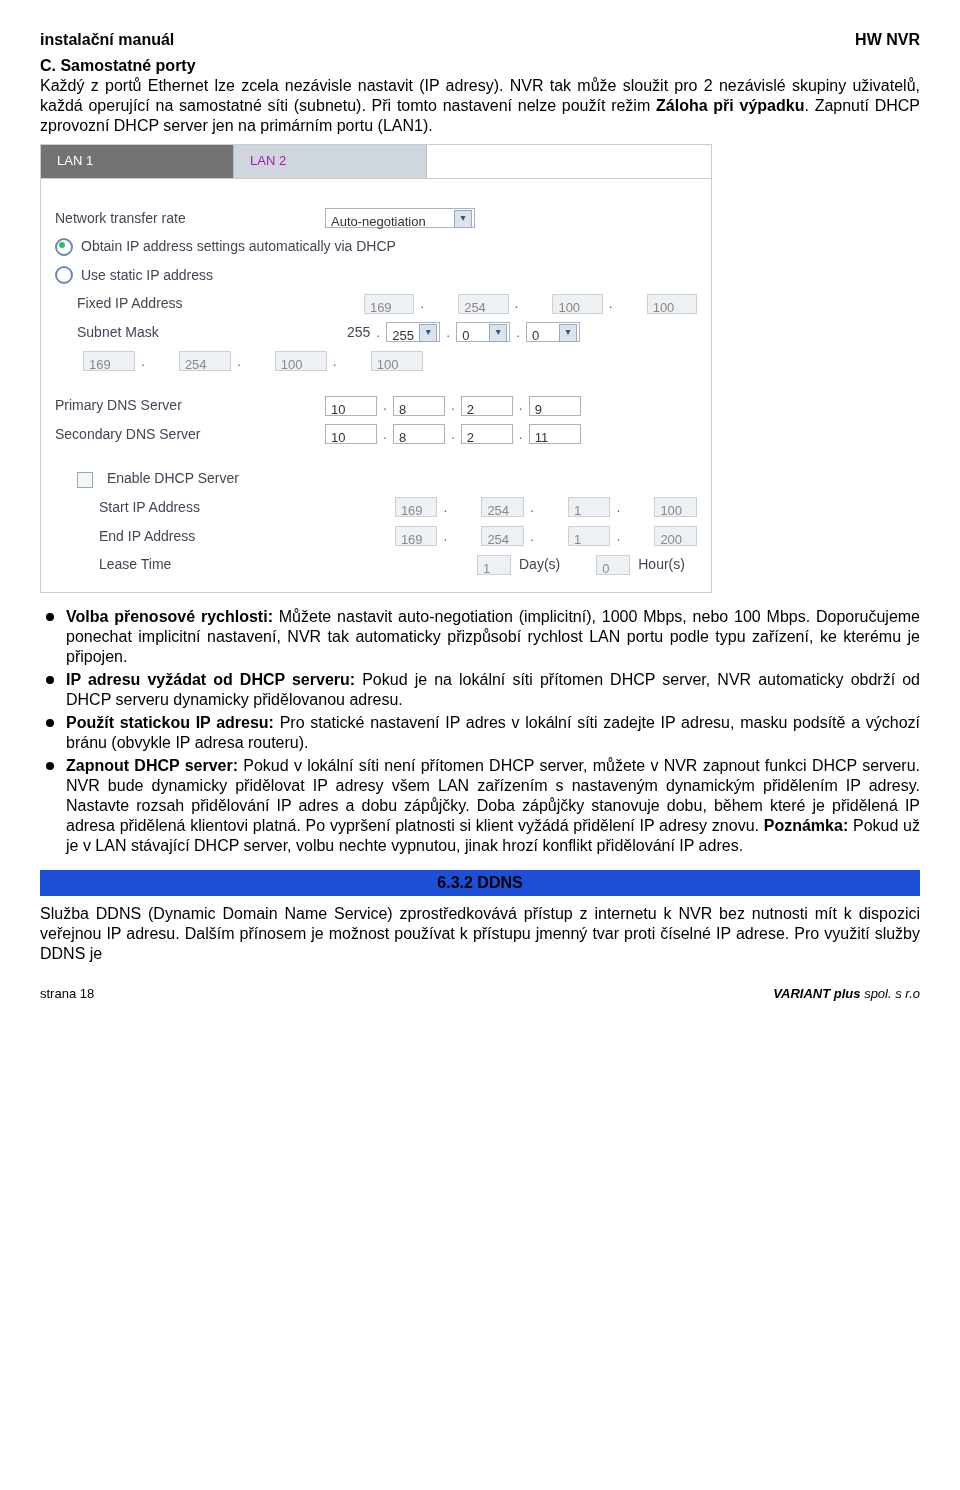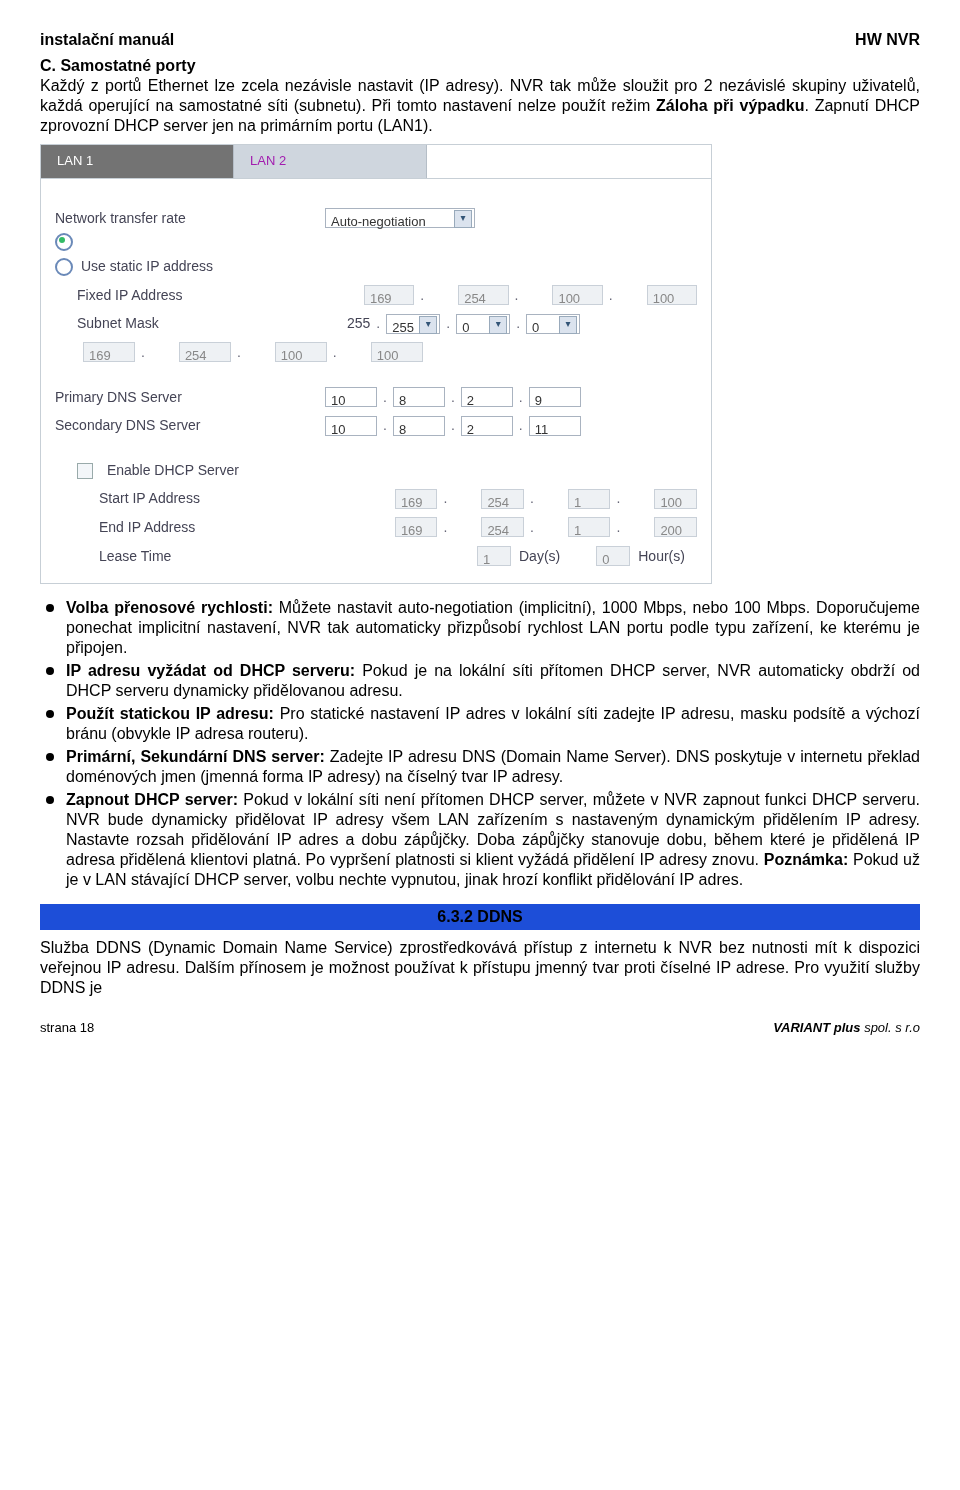--- a/index.html
+++ b/index.html
@@ -173,20 +173,21 @@
     <div class="spacer"></div>
     <div class="row">
       <div class="label-col top">Network transfer rate</div>
       <div class="sel">
         <span>Auto-negotiation</span>
         <span class="chev">▾</span>
       </div>
     </div>
     <div class="row">
       <span class="radio selected"></span>
+      <span>Obtain IP address settings automatically via DHCP</span>
     </div>
     <div class="row">
       <span class="radio"></span>
       <span>Use static IP address</span>
     </div>
 
     <div class="row">
       <div class="label-col">Fixed IP Address</div>
       <span class="ip-input disabled">169</span>
         <span class="dot">.</span>
@@ -287,23 +288,20 @@
   <li>
     <span class="bold">Volba přenosové rychlosti:</span><span> Můžete nastavit auto-negotiation (implicitní), 1000 Mbps, nebo 100 Mbps. Doporučujeme ponechat implicitní nastavení, NVR tak automaticky přizpůsobí rychlost LAN portu podle typu zařízení, ke kterému je připojen.</span>
   </li>
   <li>
     <span class="bold">IP adresu vyžádat od DHCP serveru:</span><span> Pokud je na lokální síti přítomen DHCP server, NVR automaticky obdrží od DHCP serveru dynamicky přidělovanou adresu.</span>
   </li>
   <li>
     <span class="bold">Použít statickou IP adresu:</span><span> Pro statické nastavení IP adres v lokální síti zadejte IP adresu, masku podsítě a výchozí bránu (obvykle IP adresa routeru).</span>
   </li>
   <li>
-    <span class="bold">Primární, Sekundární DNS server:</span><span> Zadejte IP adresu DNS (Domain Name Server). DNS poskytuje v internetu překlad doménových jmen (jmenná forma IP adresy) na číselný tvar IP adresy.</span>
-  </li>
-  <li>
     <span class="bold">Zapnout DHCP server:</span><span> Pokud v lokální síti není přítomen DHCP server, můžete v NVR zapnout funkci DHCP serveru. NVR bude dynamicky přidělovat IP adresy všem LAN zařízením s nastaveným dynamickým přidělením IP adresy. Nastavte rozsah přidělování IP adres a dobu zápůjčky. Doba zápůjčky stanovuje dobu, během které je přidělená IP adresa přidělená klientovi platná. Po vypršení platnosti si klient vyžádá přidělení IP adresy znovu. </span><span class="bold">Poznámka:</span><span> Pokud už je v LAN stávající DHCP server, volbu nechte vypnutou, jinak hrozí konflikt přidělování IP adres.</span>
   </li>
 </ul>
 
 <div class="subsection">6.3.2 DDNS</div>
 <p class="para">Služba DDNS (Dynamic Domain Name Service) zprostředkovává přístup z internetu k NVR bez nutnosti mít k dispozici veřejnou IP adresu. Dalším přínosem je možnost používat k přístupu jmenný tvar proti číselné IP adrese. Pro využití služby DDNS je</p>
 
 <div class="footer-row">
   <span>strana 18</span>
   <span class="footer-right">

